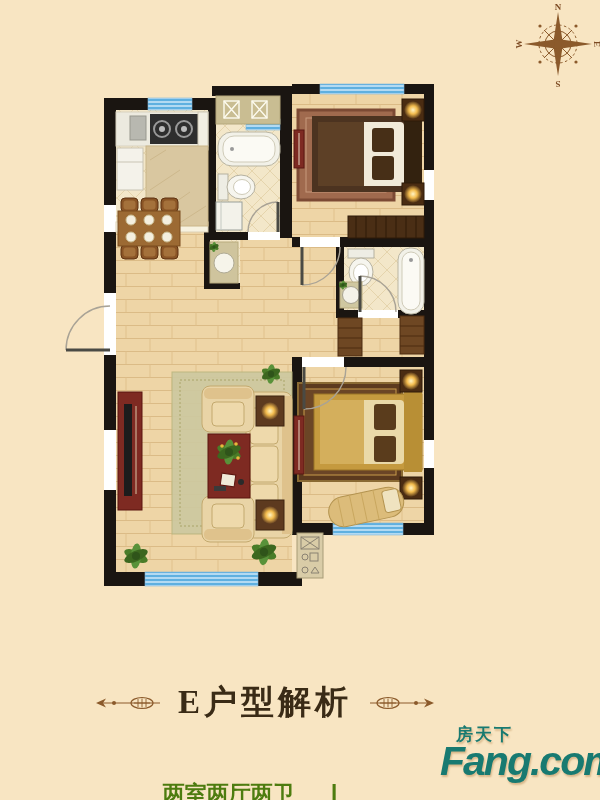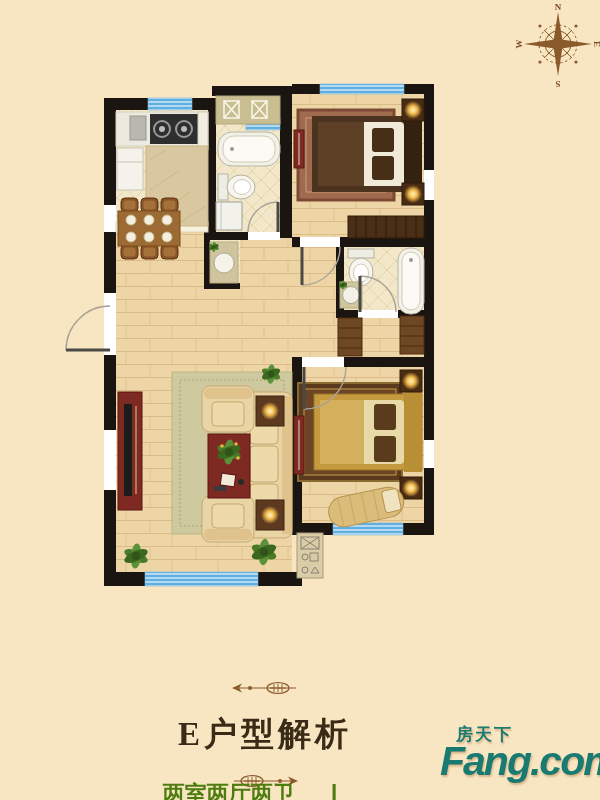--- a/index.html
+++ b/index.html
@@ -1,19 +1,19 @@
 <!DOCTYPE html>
 <html><head>
 <meta charset="utf-8">
 <style>
   html,body{margin:0;padding:0;}
   body{font-family:"Liberation Sans",sans-serif;}
   .stage{position:relative;width:600px;height:800px;overflow:hidden;background:#f8e5c2;}
   .stage svg.plan{position:absolute;left:0;top:0;width:600px;height:800px;display:block;}
-  .caption-title{position:absolute;left:0;top:680px;width:530px;display:flex;align-items:center;justify-content:center;gap:16px;flex-direction:column;}
+  .caption-title{position:absolute;left:0;top:680px;width:530px;display:flex;align-items:center;justify-content:center;gap:16px;}
   .caption-title h1{margin:0;font-family:"Liberation Serif",serif;font-weight:bold;font-size:33px;letter-spacing:4px;color:#3a2b16;}
   .flourish{width:66px;height:16px;}
   .specs-row{position:absolute;left:0;top:779px;width:500px;display:flex;align-items:center;justify-content:center;gap:36px;
              font-size:22px;font-weight:bold;color:#4d7c0f;}
   .specs-row .divider{font-size:24px;}
   .logo{position:absolute;right:4px;top:726px;width:184px;color:#0f766e;opacity:.96;line-height:1;
         text-shadow:1px 2px 2px rgba(170,120,60,.45);}
   .logo .cn{display:block;margin-left:44px;font-size:17px;font-weight:bold;letter-spacing:2px;}
   .logo .en{display:block;margin-top:-2px;font-size:41px;font-weight:bold;font-style:italic;letter-spacing:-2px;font-family:"Liberation Sans",sans-serif;margin-left:28px;}
 </style>

